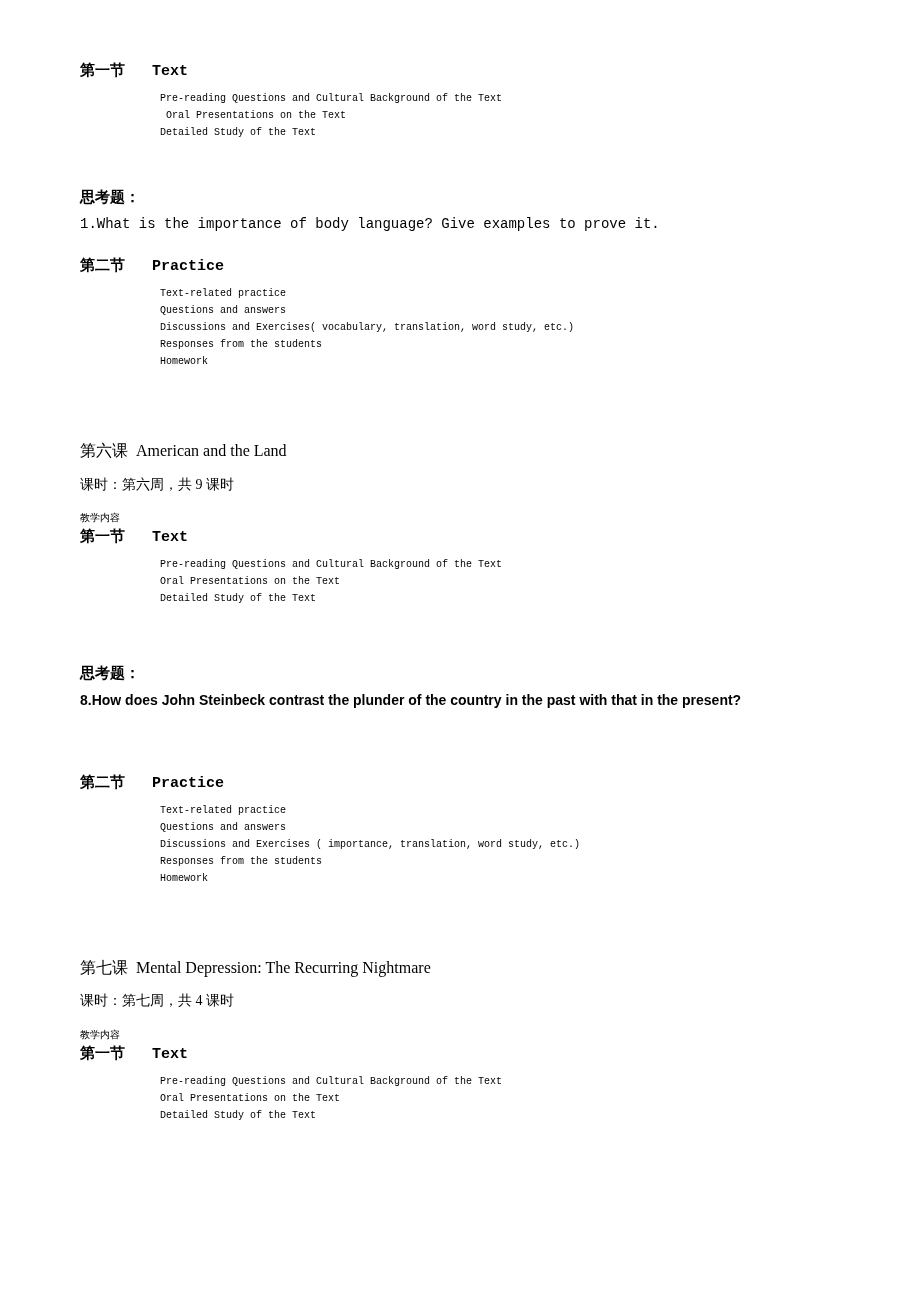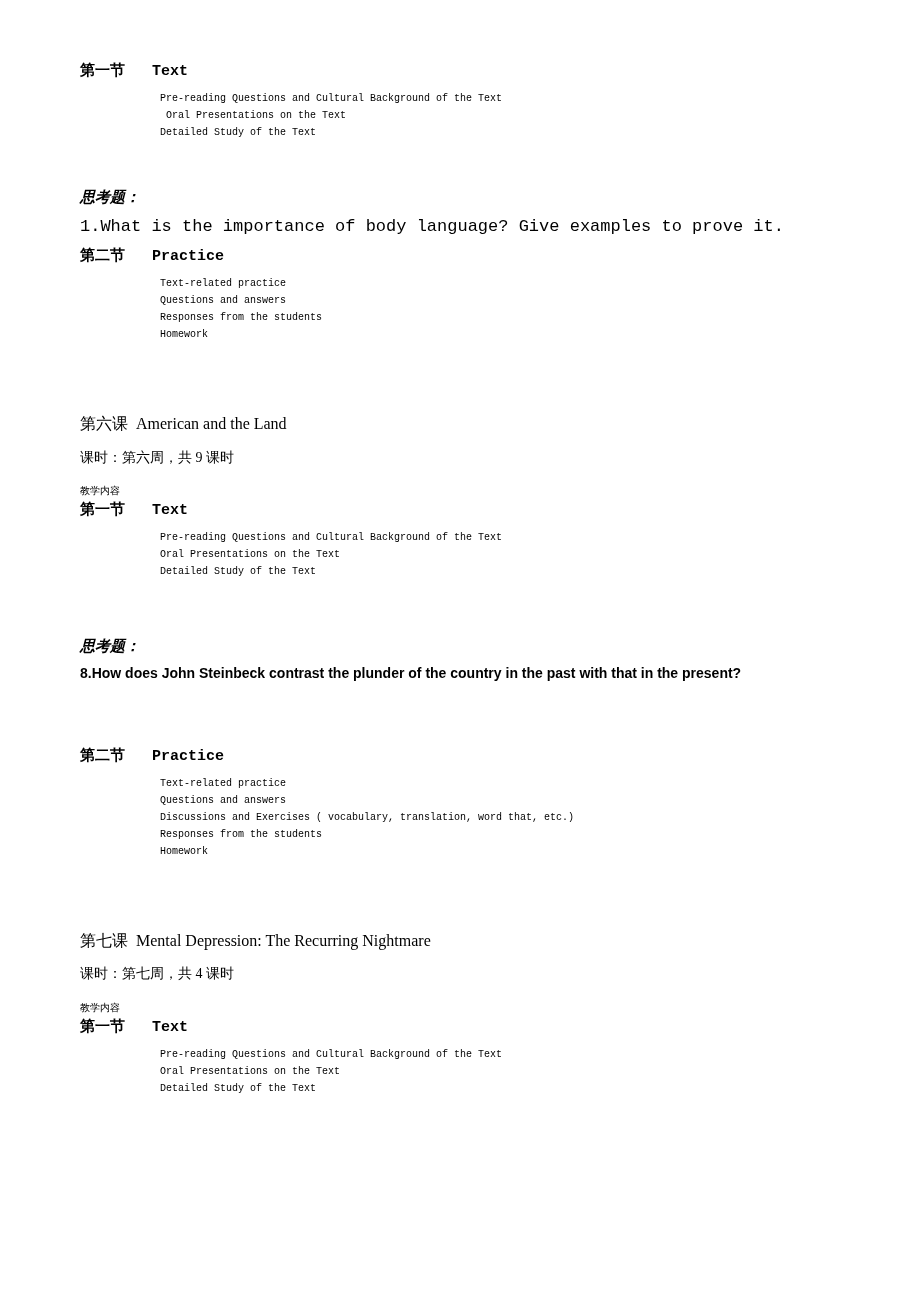--- a/index.html
+++ b/index.html
@@ -44,27 +44,26 @@
       font-size: 10px;
       line-height: 1.7;
     }
 
     .think-title {
       font-family: 'SimSun', 'STSong', serif;
       font-weight: bold;
       font-size: 15px;
       margin-top: 16px;
       margin-bottom: 4px;
-      font-style: italic;
     }
 
     .think-content {
-      font-size: 17px;
+      font-size: 14px;
       font-family: 'Courier New', Courier, monospace;
-      margin-bottom: 5px;
+      margin-bottom: 20px;
     }
 
     .meta-info {
       font-family: 'SimSun', 'STSong', serif;
       font-size: 14px;
       margin-bottom: 4px;
     }
 
     .teaching-label {
       font-family: 'SimSun', 'STSong', serif;
@@ -115,20 +114,21 @@
 <div class="think-title">思考题：</div>
 <div class="think-content">1.What is the importance of body language? Give examples to prove it.</div>
 
 <div class="section-header">
   <span class="label">第二节</span>&nbsp;&nbsp;
   <span class="en-label">Practice</span>
 </div>
 <div class="indent block">
   <div class="sub-item">Text-related practice</div>
   <div class="sub-item">Questions and answers</div>
+  <div class="sub-item">Discussions and Exercises( vocabulary, translation, word study, etc.)</div>
   <div class="sub-item">Responses from the students</div>
   <div class="sub-item">Homework</div>
 </div>
 
 <div style="height: 30px;"></div>
 
 <div class="lesson-header">
   第六课&nbsp;&nbsp;American and the Land
 </div>
 
@@ -155,21 +155,21 @@
 
 <div style="height: 60px;"></div>
 
 <div class="section-header">
   <span class="label">第二节</span>&nbsp;&nbsp;
   <span class="en-label">Practice</span>
 </div>
 <div class="indent block">
   <div class="sub-item">Text-related practice</div>
   <div class="sub-item">Questions and answers</div>
-  <div class="sub-item">Discussions and Exercises ( vocabulary, translation, word that, etc.)</div>
+  <div class="sub-item">Discussions and Exercises ( importance, translation, word study, etc.)</div>
   <div class="sub-item">Responses from the students</div>
   <div class="sub-item">Homework</div>
 </div>
 
 <div style="height: 30px;"></div>
 
 <div class="lesson-header">
   第七课&nbsp;&nbsp;Mental Depression: The Recurring Nightmare
 </div>
 

